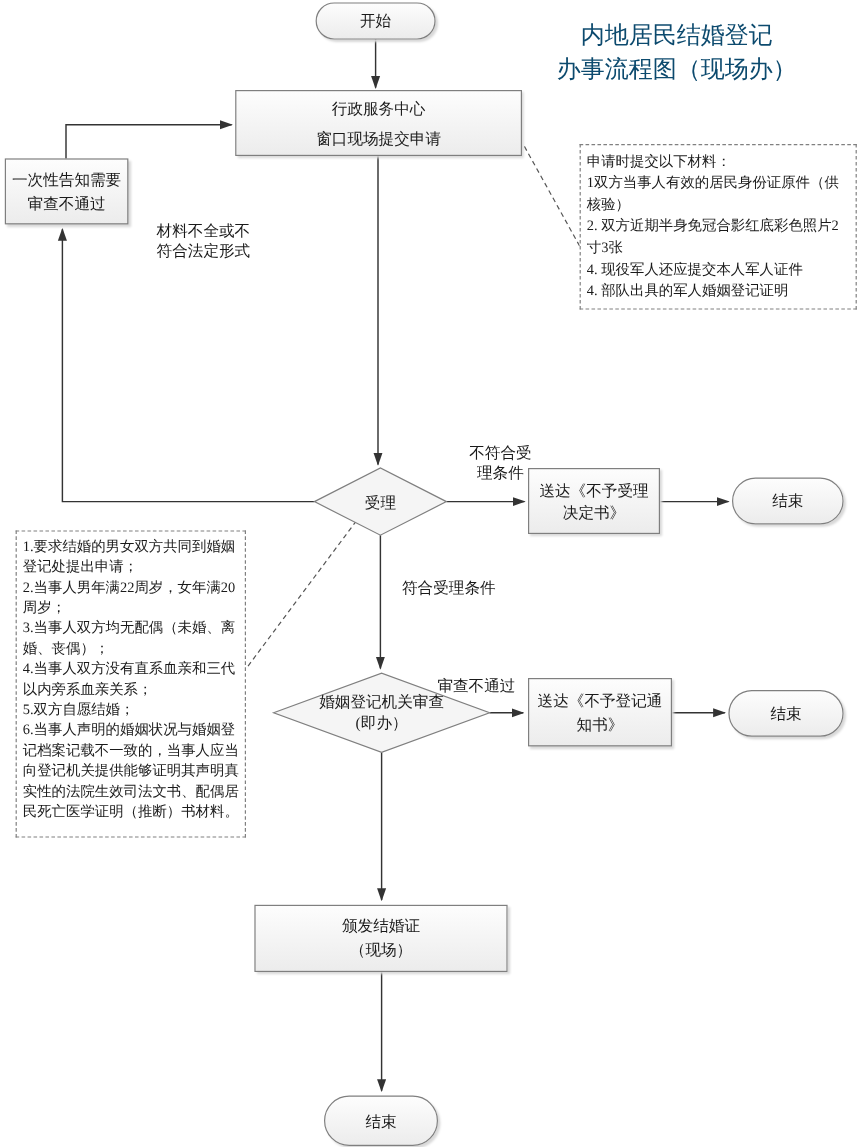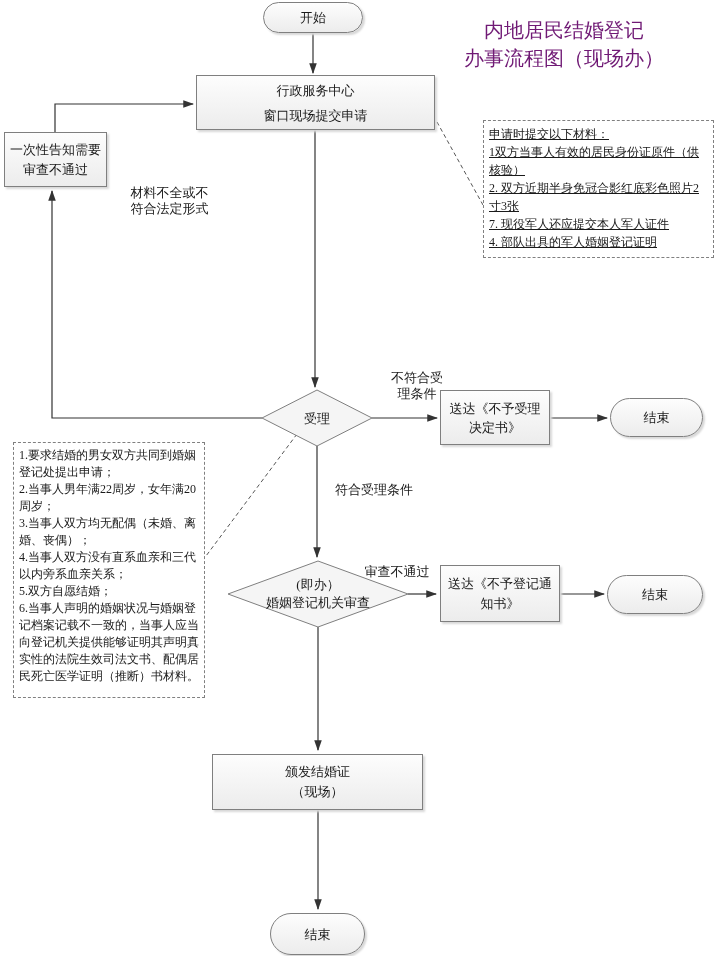--- a/index.html
+++ b/index.html
@@ -28,21 +28,21 @@
     position:absolute; box-sizing:border-box; border:1px dashed #808080;
     background:#ffffff; font-size:12px; text-align:left; padding:4px 5px;
   }
   .note div { line-height:17px; }
   .note.materials div { line-height:18px; }
 
   .elabel { position:absolute; font-size:13px; line-height:16px; text-align:center; }
 
   .title {
     position:absolute; left:448px; top:16px; width:232px;
-    text-align:center; font-size:20px; line-height:28px; color:#701a75;
+    text-align:center; font-size:20px; line-height:28px; color:#0c4a6e;
   }
 </style>
 </head>
 <body>
 
 <div class="canvas">
 
   <svg class="layer" viewBox="0 0 721 956">
     <defs>
       <marker id="arrow" viewBox="0 0 10 7" markerWidth="9" markerHeight="7" refX="9" refY="3.5" orient="auto">
@@ -86,25 +86,25 @@
   <div class="node" style="left:4px; top:132px; width:103px; height:55px; line-height:20px;">
     <div>一次性告知需要</div>
     <div>审查不通过</div>
   </div>
 
   <div class="elabel" style="left:122px; top:185px; width:95px;">
     <div>材料不全或不</div>
     <div>符合法定形式</div>
   </div>
 
-  <div class="note materials" style="left:483px; top:120px; width:231px; height:138px;text-decoration:underline;">
+  <div class="note materials" style="left:483px; top:120px; width:231px; height:138px;">
     <div>申请时提交以下材料：</div>
     <div>1双方当事人有效的居民身份证原件（供核验）</div>
     <div>2.  双方近期半身免冠合影红底彩色照片2寸3张</div>
-    <div>7.  现役军人还应提交本人军人证件</div>
+    <div>4.  现役军人还应提交本人军人证件</div>
     <div>4.   部队出具的军人婚姻登记证明</div>
   </div>
 
   <div class="dtext" style="left:262px; top:410px; width:110px;">受理</div>
 
   <div class="elabel" style="left:386px; top:370px; width:62px;">
     <div>不符合受</div>
     <div>理条件</div>
   </div>
 
@@ -122,22 +122,22 @@
     <div>2.当事人男年满22周岁，女年满20周岁；</div>
     <div>3.当事人双方均无配偶（未婚、离婚、丧偶）；</div>
     <div>4.当事人双方没有直系血亲和三代以内旁系血亲关系；</div>
     <div>5.双方自愿结婚；</div>
     <div>6.当事人声明的婚姻状况与婚姻登记档案记载不一致的，当事人应当向登记机关提供能够证明其声明真实性的法院生效司法文书、配偶居民死亡医学证明（推断）书材料。</div>
   </div>
 
   <div class="elabel" style="left:328px; top:482px; width:92px;">符合受理条件</div>
 
   <div class="dtext" style="left:228px; top:576px; width:180px;">
+    <div>婚姻登记机关审查</div>
     <div>(即办）</div>
-    <div>婚姻登记机关审查</div>
   </div>
 
   <div class="elabel" style="left:361px; top:564px; width:72px;">审查不通过</div>
 
   <div class="node" style="left:440px; top:565px; width:120px; height:57px; line-height:20px;">
     <div>送达《不予登记通</div>
     <div>知书》</div>
   </div>
 
   <div class="node oval" style="left:607px; top:575px; width:96px; height:39px;">

